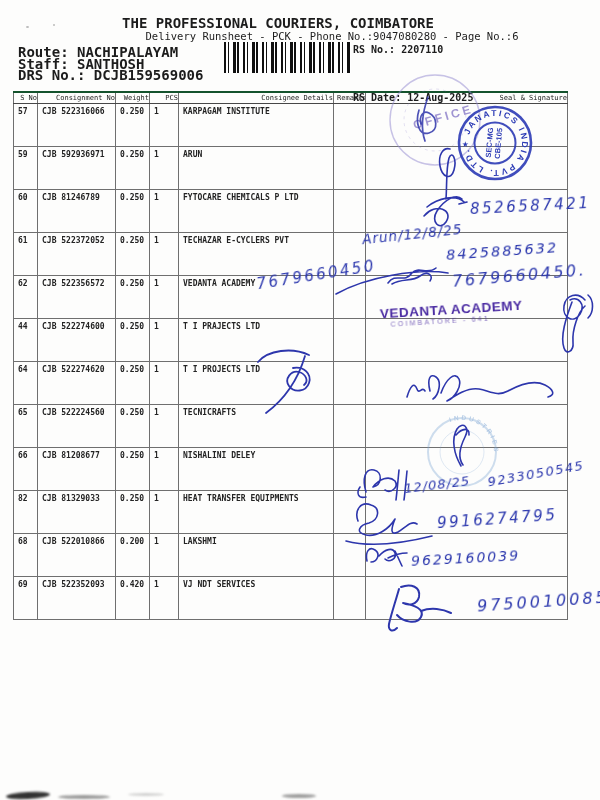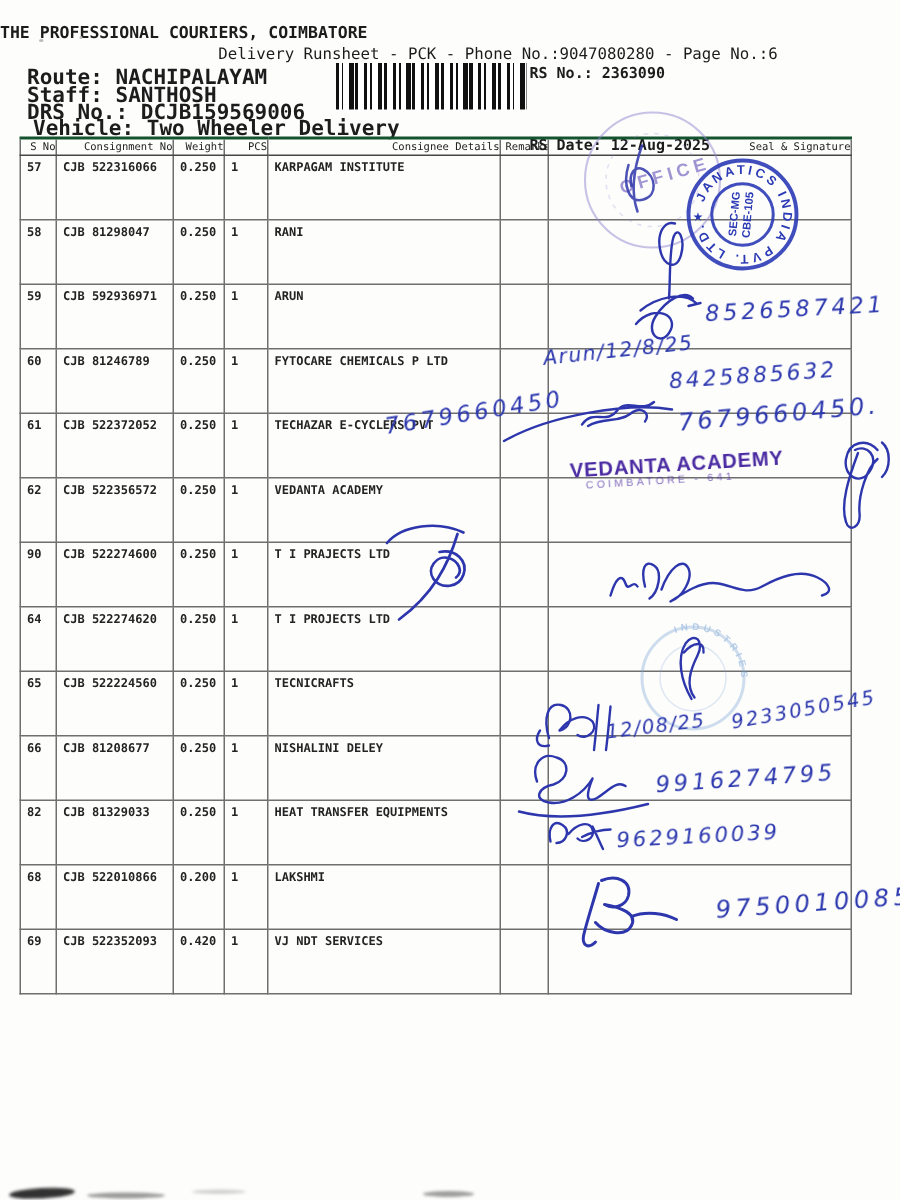--- a/index.html
+++ b/index.html
@@ -1,19 +1,19 @@
 <!DOCTYPE html>
 <html><head>
 <meta charset="utf-8">
 <style>
   html,body{margin:0;padding:0;background:#d8d8d8;}
   .page{position:relative;width:600px;height:800px;background:#fdfdfc;overflow:hidden;
         font-family:"DejaVu Sans Mono",monospace;color:#1c1c1c;}
   .abs{position:absolute;}
-  .title{width:556px;text-align:left;font-weight:bold;font-size:11px;letter-spacing:0;}
+  .title{width:556px;text-align:center;font-weight:bold;font-size:14px;letter-spacing:0;}
   .subtitle{width:600px;text-align:center;font-weight:normal;font-size:10.5px;padding-left:32px;}
   .meta{font-weight:bold;font-size:14px;white-space:nowrap;}
   .rsmeta{font-weight:bold;font-size:10px;white-space:nowrap;}
   .barcode{width:127px;height:31px;
     background:repeating-linear-gradient(90deg,#101010 0 2px,#fff 2px 4px,#101010 4px 5px,#fff 5px 9px,#101010 9px 12px,#fff 12px 13px,#101010 13px 15px,#fff 15px 19px);}
   table.runsheet{border-collapse:collapse;table-layout:fixed;width:554px;}
   table.runsheet th,table.runsheet td{border:1px solid #6f6f6f;overflow:hidden;white-space:nowrap;}
   table.runsheet th{border-top:2px solid #14532d;border-bottom:1.4px solid #474747;
     font-size:7px;font-weight:normal;text-align:right;padding:1px 0 1px 3px;height:8px;color:#222;}
   table.runsheet td{height:39px;vertical-align:top;font-size:8px;font-weight:bold;
@@ -33,25 +33,24 @@
 <body>
 
 <div class="page">
 
   <div class="abs title" style="top:15px;left:0;">THE PROFESSIONAL COURIERS, COIMBATORE</div>
   <div class="abs subtitle" style="top:30px;left:0;">Delivery Runsheet - PCK - Phone No.:9047080280 - Page No.:6</div>
 
   <div class="abs meta" style="top:44px;left:18px;">Route: NACHIPALAYAM</div>
   <div class="abs meta" style="top:56px;left:18px;">Staff: SANTHOSH</div>
   <div class="abs meta" style="top:67px;left:18px;">DRS No.: DCJB159569006</div>
-  <div class="abs meta" style="top:78px;left:22px;">Vehicle: Two Wheeler Delivery</div>
 
   <div class="abs barcode" style="top:42px;left:224px;"></div>
 
-  <div class="abs rsmeta" style="top:44px;left:353px;">RS No.: 2363090</div>
+  <div class="abs rsmeta" style="top:44px;left:353px;">RS No.: 2207110</div>
   <div class="abs rsmeta" style="top:56px;left:353px;margin-top:36px;">RS Date: 12-Aug-2025</div>
 
   <table class="runsheet abs" style="top:91px;left:13px;">
     <colgroup>
       <col style="width:24px">
         <col style="width:78px">
         <col style="width:34px">
         <col style="width:29px">
       <col style="width:155px">
         <col style="width:32px">
@@ -72,29 +71,20 @@
       <tr>
           <td>57</td>
           <td>CJB 522316066</td>
           <td>0.250</td>
           <td class="c-pcs">1</td>
           <td>KARPAGAM INSTITUTE</td>
           <td></td>
           <td></td>
         </tr>
       <tr>
-          <td>58</td>
-          <td>CJB 81298047</td>
-          <td>0.250</td>
-          <td class="c-pcs">1</td>
-          <td>RANI</td>
-          <td></td>
-          <td></td>
-        </tr>
-      <tr>
           <td>59</td>
           <td>CJB 592936971</td>
           <td>0.250</td>
           <td class="c-pcs">1</td>
           <td>ARUN</td>
           <td></td>
           <td></td>
         </tr>
       <tr>
           <td>60</td>
@@ -117,21 +107,21 @@
       <tr>
           <td>62</td>
           <td>CJB 522356572</td>
           <td>0.250</td>
           <td class="c-pcs">1</td>
           <td>VEDANTA ACADEMY</td>
           <td></td>
           <td></td>
         </tr>
       <tr>
-          <td>90</td>
+          <td>44</td>
           <td>CJB 522274600</td>
           <td>0.250</td>
           <td class="c-pcs">1</td>
           <td>T I PRAJECTS LTD</td>
           <td></td>
           <td></td>
         </tr>
       <tr>
           <td>64</td>
           <td>CJB 522274620</td>

